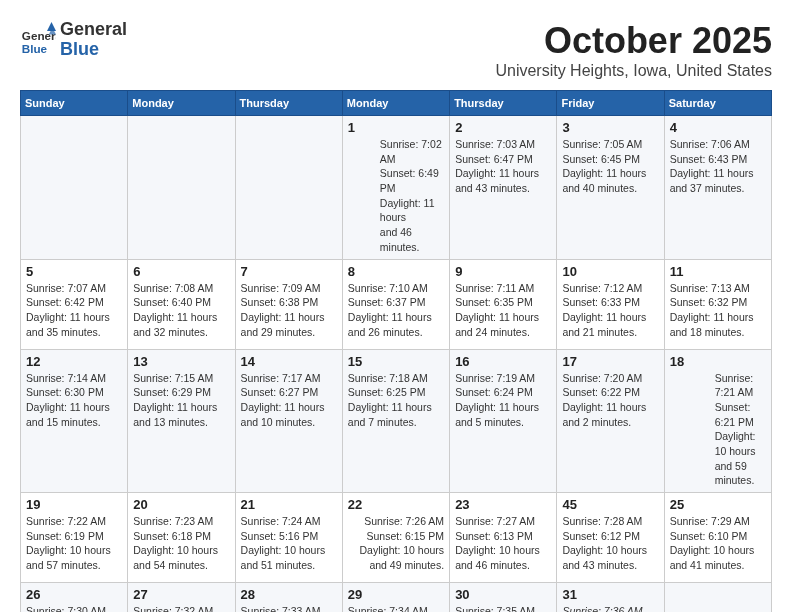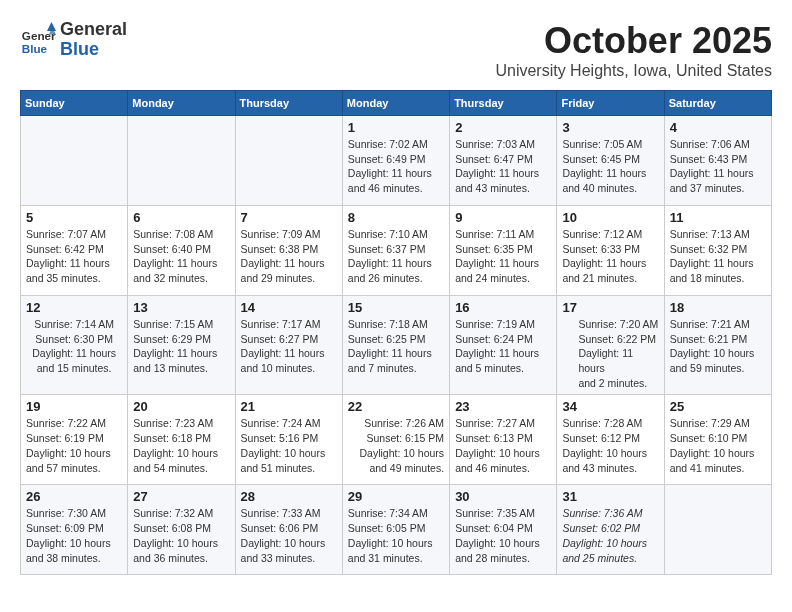--- a/index.html
+++ b/index.html
@@ -120,21 +120,21 @@
         <th>Saturday</th>
       </tr>
   </thead>
   <tbody>
   <tr>
         <td></td>
         <td></td>
         <td></td>
         <td>
           <span class="day-number">1</span>
-          <div class="day-info" style="white-space: pre-line;">Sunrise: 7:02 AM
+          <div class="day-info" style="white-space: pre-line; margin-left: 32px;">Sunrise: 7:02 AM
 Sunset: 6:49 PM
 Daylight: 11 hours
 and 46 minutes.</div>
         </td>
         <td>
           <span class="day-number">2</span>
           <div class="day-info" style="white-space: pre-line;">Sunrise: 7:03 AM
 Sunset: 6:47 PM
 Daylight: 11 hours
 and 43 minutes.</div>
@@ -201,21 +201,21 @@
           <span class="day-number">11</span>
           <div class="day-info" style="white-space: pre-line;">Sunrise: 7:13 AM
 Sunset: 6:32 PM
 Daylight: 11 hours
 and 18 minutes.</div>
         </td>
       </tr>
       <tr>
         <td>
           <span class="day-number">12</span>
-          <div class="day-info" style="white-space: pre-line; text-align: center;">Sunrise: 7:14 AM
+          <div class="day-info" style="white-space: pre-line;">Sunrise: 7:14 AM
 Sunset: 6:30 PM
 Daylight: 11 hours
 and 15 minutes.</div>
         </td>
         <td>
           <span class="day-number">13</span>
           <div class="day-info" style="white-space: pre-line;">Sunrise: 7:15 AM
 Sunset: 6:29 PM
 Daylight: 11 hours
 and 13 minutes.</div>
@@ -236,28 +236,28 @@
         </td>
         <td>
           <span class="day-number">16</span>
           <div class="day-info" style="white-space: pre-line;">Sunrise: 7:19 AM
 Sunset: 6:24 PM
 Daylight: 11 hours
 and 5 minutes.</div>
         </td>
         <td>
           <span class="day-number">17</span>
-          <div class="day-info" style="white-space: pre-line; margin-left: 16px;">Sunrise: 7:20 AM
+          <div class="day-info" style="white-space: pre-line;">Sunrise: 7:20 AM
 Sunset: 6:22 PM
 Daylight: 11 hours
 and 2 minutes.</div>
         </td>
         <td>
           <span class="day-number">18</span>
-          <div class="day-info" style="white-space: pre-line;">Sunrise: 7:21 AM
+          <div class="day-info" style="white-space: pre-line; margin-left: 45px;">Sunrise: 7:21 AM
 Sunset: 6:21 PM
 Daylight: 10 hours
 and 59 minutes.</div>
         </td>
       </tr>
       <tr>
         <td>
           <span class="day-number">19</span>
           <div class="day-info" style="white-space: pre-line;">Sunrise: 7:22 AM
 Sunset: 6:19 PM
@@ -286,21 +286,21 @@
 and 49 minutes.</div>
         </td>
         <td>
           <span class="day-number">23</span>
           <div class="day-info" style="white-space: pre-line;">Sunrise: 7:27 AM
 Sunset: 6:13 PM
 Daylight: 10 hours
 and 46 minutes.</div>
         </td>
         <td>
-          <span class="day-number">34</span>
+          <span class="day-number">45</span>
           <div class="day-info" style="white-space: pre-line;">Sunrise: 7:28 AM
 Sunset: 6:12 PM
 Daylight: 10 hours
 and 43 minutes.</div>
         </td>
         <td>
           <span class="day-number">25</span>
           <div class="day-info" style="white-space: pre-line;">Sunrise: 7:29 AM
 Sunset: 6:10 PM
 Daylight: 10 hours

